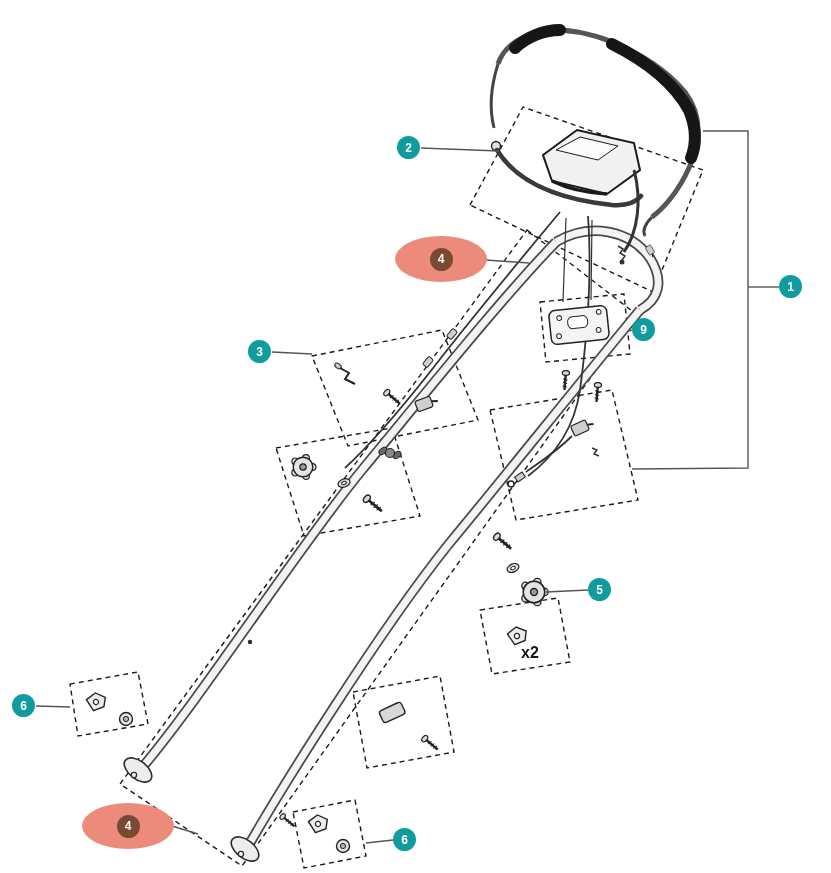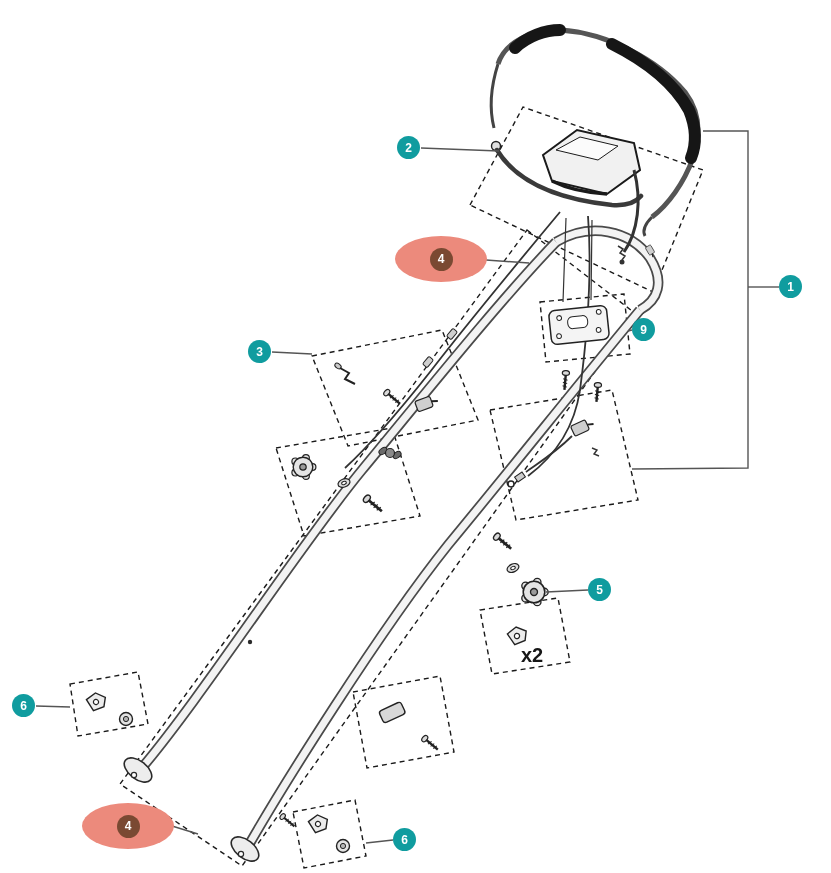--- a/index.html
+++ b/index.html
@@ -24,21 +24,21 @@
     position:absolute;width:92px;height:46px;border-radius:50%;
     background:var(--highlight-ellipse);
     display:flex;align-items:center;justify-content:center;z-index:2;cursor:pointer;
   }
   .hl-ellipse .badge-inner{
     width:23px;height:23px;border-radius:50%;background:var(--highlight-badge);
     color:var(--callout-text);display:flex;align-items:center;justify-content:center;
     font-size:12px;font-weight:700;
   }
   .qty-label{
-    position:absolute;font-size:20px;font-weight:700;color:#161616;z-index:2;user-select:none;
+    position:absolute;font-size:16px;font-weight:700;color:#161616;z-index:2;user-select:none;
   }
 </style>
 </head>
 <body>
 
 <div class="stage">
 
   <svg width="831" height="873" viewBox="0 0 831 873">
     <defs>
       <g id="screw">

